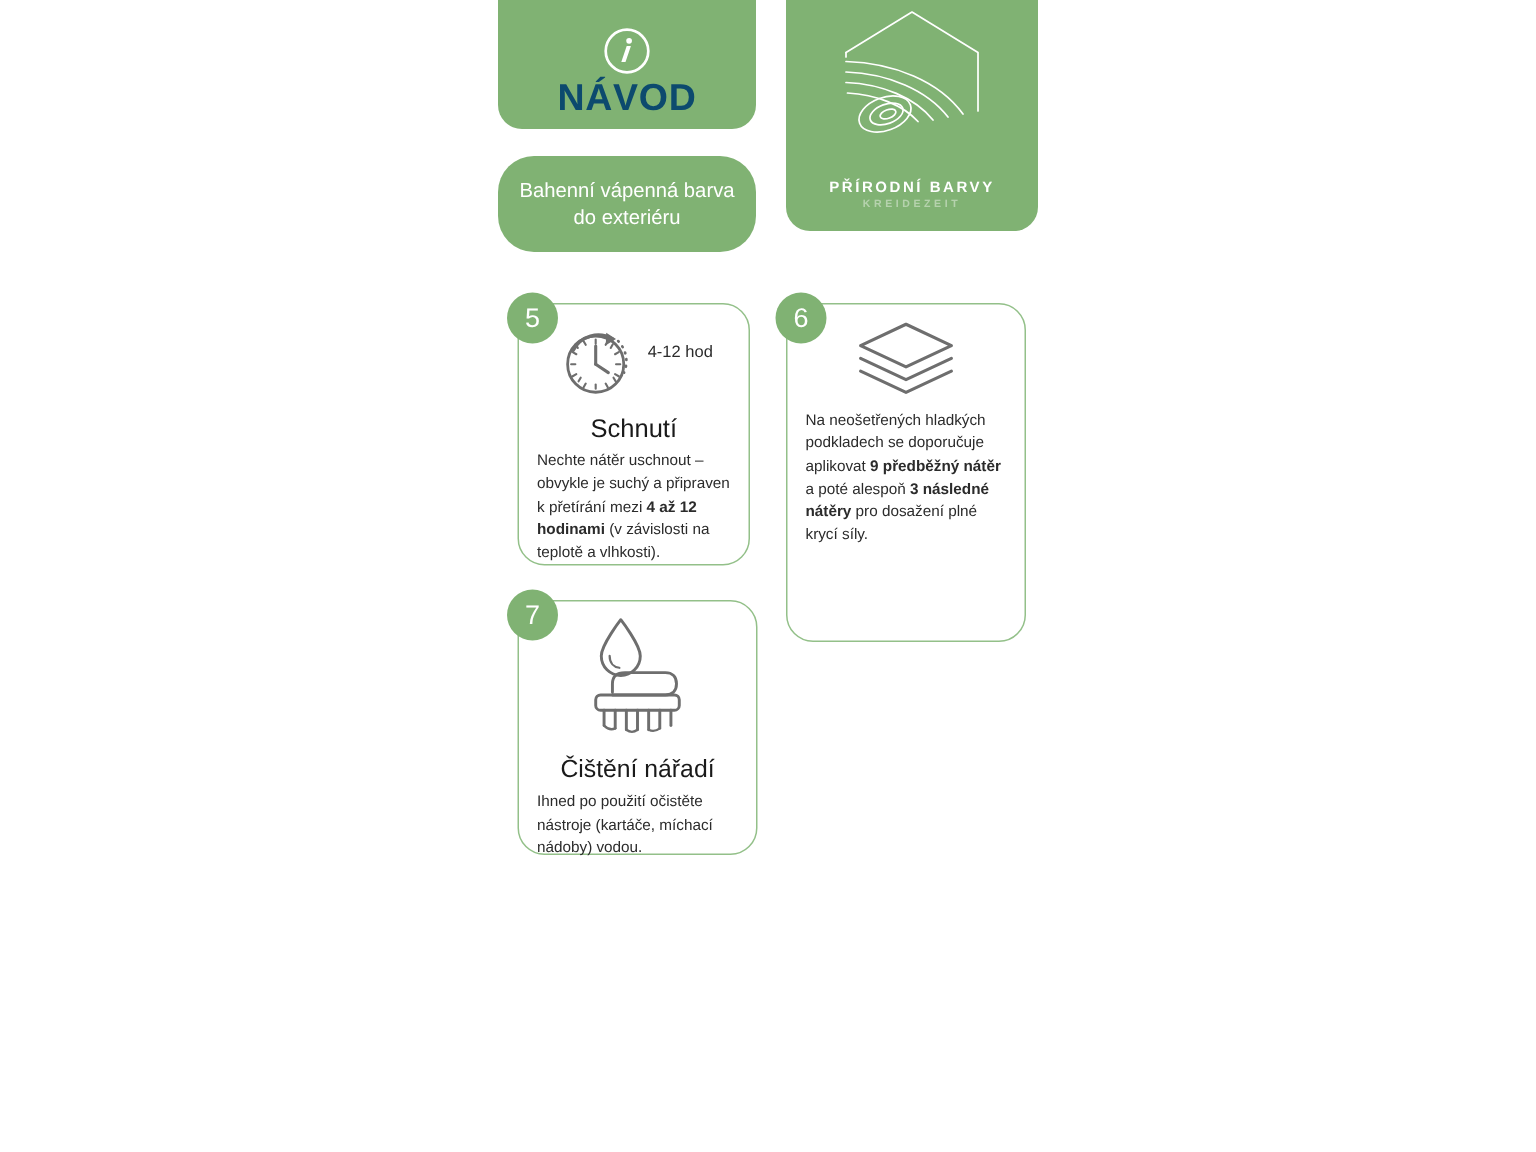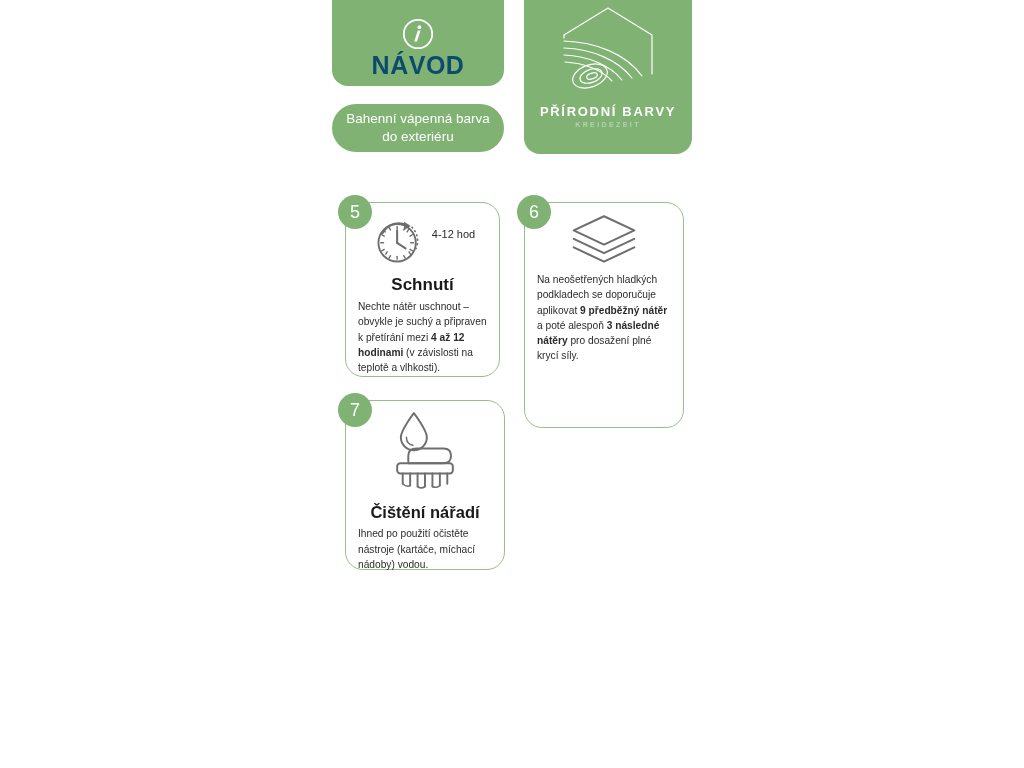--- a/index.html
+++ b/index.html
@@ -50,21 +50,21 @@
     letter-spacing: 0.5px;
     line-height: 1;
     padding-bottom: 2px;
   }
 
   .subtitle-pill {
     position: absolute;
     left: 332px;
     top: 104px;
     width: 172px;
-    height: 48px;
+    height: 64px;
     background: #80b273;
     border-radius: 24px;
     display: flex;
     align-items: center;
     justify-content: center;
     text-align: center;
     box-sizing: border-box;
   }
   .subtitle-pill span {
     color: #ffffff;
@@ -88,24 +88,24 @@
     justify-content: flex-start;
     padding-top: 18px;
     box-sizing: border-box;
   }
   .logo-mark {
     width: 116px;
     height: 96px;
   }
   .logo-brand {
     color: #ffffff;
-    font-size: 13px;
+    font-size: 10px;
     font-weight: bold;
     letter-spacing: 1.7px;
-    margin-top: 4px;
+    margin-top: 20px;
     white-space: nowrap;
   }
   .logo-sub {
     color: rgba(255,255,255,0.42);
     font-size: 7px;
     font-weight: bold;
     letter-spacing: 2.4px;
     margin-top: 2px;
     white-space: nowrap;
   }
@@ -159,21 +159,21 @@
     font-size: 11px;
     font-weight: normal;
     color: #2b2b2b;
     margin-left: 4px;
     margin-bottom: 16px;
     white-space: nowrap;
   }
 
   .card-title {
     font-size: 17px;
-    font-weight: bold;
+    font-weight: normal;
     color: #1a1a1a;
     text-align: center;
     line-height: 1.12;
     margin-top: 2px;
   }
   .card-6 .card-title { font-size: 16px; margin-top: 6px; }
   .card-7 .card-title { font-size: 16.5px; margin-top: 0px; text-align: center; }
 
   .card-body {
     font-size: 10.2px;

